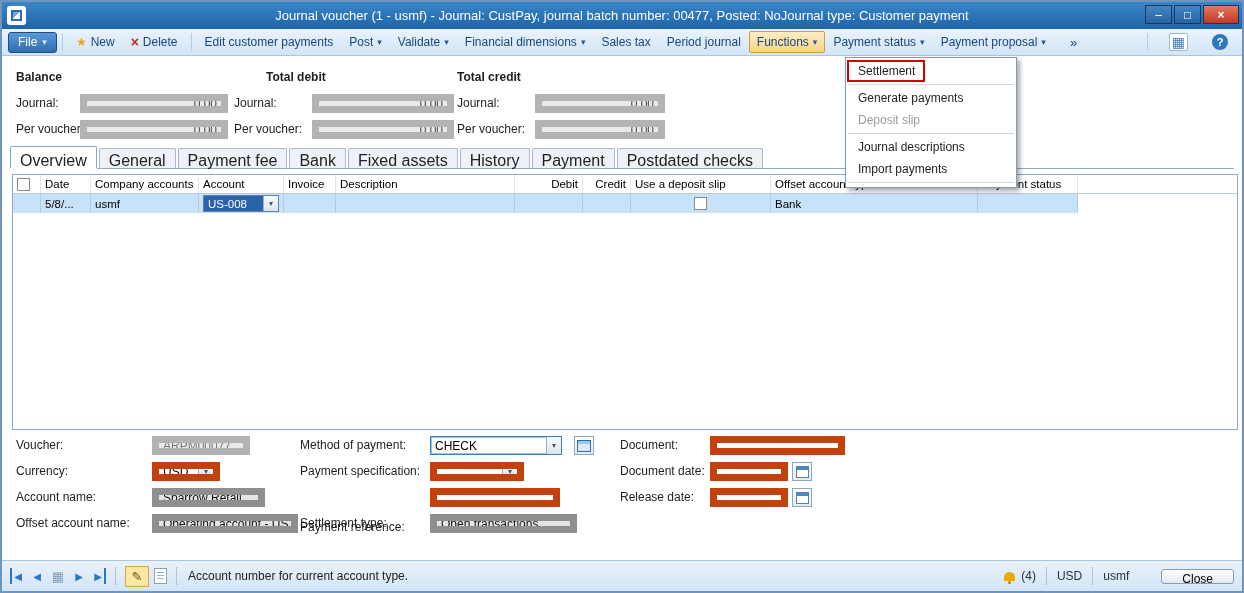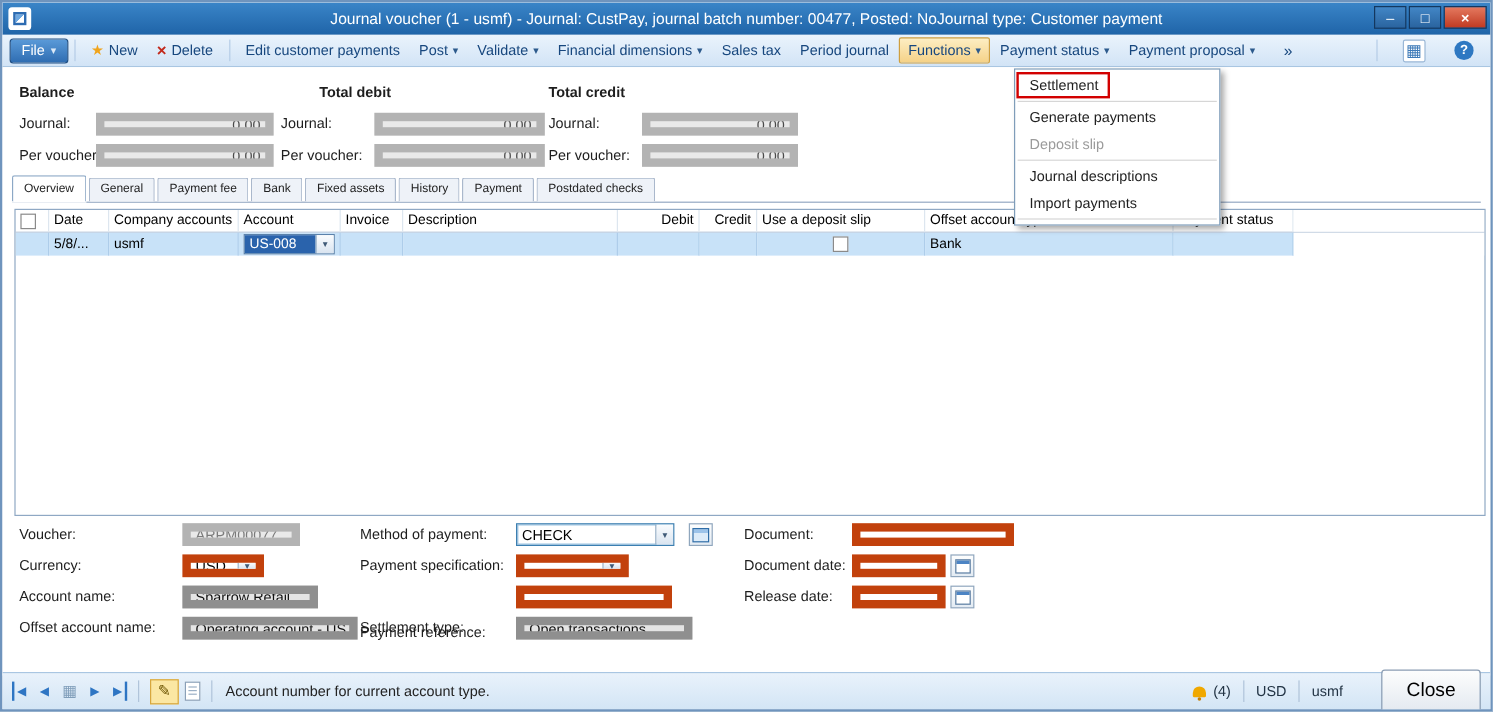--- a/index.html
+++ b/index.html
@@ -56,21 +56,21 @@
                  background:linear-gradient(#fafcfe,#d9e4f0); border-left:1px solid #9ab1c8;
                  display:flex; align-items:center; justify-content:center; font-size:8px; color:#3f5a77; cursor:pointer; }
   .iconbtn { position:absolute; width:20px; height:19px; border:1px solid #8fa6bd; background:linear-gradient(#fdfefe,#e3ebf3);
              display:flex; align-items:center; justify-content:center; cursor:pointer; }
   .cal-glyph { width:13px; height:12px; border:1px solid #5e7fa3; background:linear-gradient(#4c84c4 3px,#fff 3px); }
   .form-glyph { width:14px; height:12px; border:1px solid #2f6da8; background:linear-gradient(#9cc3ea 3px,#dcebf9 3px); }
 
   
   .tabs { position:absolute; left:8px; top:90px; right:8px; display:flex; border-bottom:1px solid #95a9c3; height:23px; }
   .tab { padding:3px 9px 0 9px; border:1px solid #aab8cc; border-bottom:none; background:#eef2f8;
-         margin-right:2px; margin-top:2px; font-size:10px; color:#222; cursor:pointer; border-radius:2px 2px 0 0; }
+         margin-right:2px; margin-top:2px; font-size:16px; color:#222; cursor:pointer; border-radius:2px 2px 0 0; }
   .tab.active { background:#fff; margin-top:0; padding-top:5px; border-color:#8ca8c6; position:relative; z-index:2;
                 box-shadow:0 1px 0 #fff; }
 
   
   .grid { position:absolute; left:10px; top:118px; width:1226px; height:256px; border:1px solid #8fa8c4; background:#fff; overflow:hidden; }
   .g-header, .g-row { display:grid; grid-template-columns:28px 50px 108px 85px 52px 179px 68px 48px 140px 207px 100px auto; }
   .g-header { height:19px; border-bottom:1px solid #b9c9da; font-size:11.5px; }
   .g-header .g-cell { border-right:1px solid #dde6ef; display:flex; align-items:center; padding:0 4px; white-space:nowrap; overflow:hidden; }
   .g-row { height:19px; font-size:11.5px; }
   .g-row .g-cell { background:#c8e2f8; border-right:1px solid #aecdea; display:flex; align-items:center; padding:0 4px;
@@ -97,22 +97,22 @@
   .edit-box { width:24px; height:21px; background:#fbe7a3; border:1px solid #d7a73e; display:flex; align-items:center;
               justify-content:center; cursor:pointer; }
   .pencil { font-size:13px; color:#6b5300; }
   .doc-ic { width:13px; height:16px; background:#fff; border:1px solid #8aa0b8; position:relative; cursor:pointer; }
   .doc-ic::before { content:""; position:absolute; left:2px; right:2px; top:3px; height:1px; background:#9bb0c6;
                     box-shadow:0 3px 0 #9bb0c6, 0 6px 0 #9bb0c6; }
   .sb-text { color:#222; margin-left:2px; }
   .sb-right { margin-left:auto; display:flex; align-items:center; gap:6px; }
   .bell { width:11px; height:9px; background:#f0a800; border-radius:6px 6px 1px 1px; position:relative; }
   .bell::after { content:""; position:absolute; left:4px; bottom:-3px; width:3px; height:3px; background:#c87f00; border-radius:50%; }
-  .close-btn { margin-left:26px; padding:2px 20px; height:36px; background:linear-gradient(#fdfdfd,#e3e9f0);
-               border:1px solid #8a9cb2; border-radius:3px; font-size:16px; font-family:inherit; cursor:pointer; }
+  .close-btn { margin-left:26px; padding:2px 20px; height:15px; background:linear-gradient(#fdfdfd,#e3e9f0);
+               border:1px solid #8a9cb2; border-radius:3px; font-size:12px; font-family:inherit; cursor:pointer; }
 
   
   .menu { position:absolute; left:843px; top:55px; width:172px; background:#fff; border:1px solid #7f9db9;
           box-shadow:3px 3px 5px rgba(0,0,0,.35); z-index:50; padding:2px 0; font-size:12px; }
   .menu-item { height:22px; line-height:22px; padding-left:12px; color:#1e1e1e; cursor:pointer; white-space:nowrap; }
   .menu-item.disabled { color:#9b9b9b; cursor:default; }
   .menu-sep { height:1px; background:#d6d6d6; margin:2px 2px; }
   .annotation { position:absolute; left:1px; top:2px; width:78px; height:22px; border:2px solid #d20000; z-index:60; pointer-events:none; }
 </style>
 </head>

